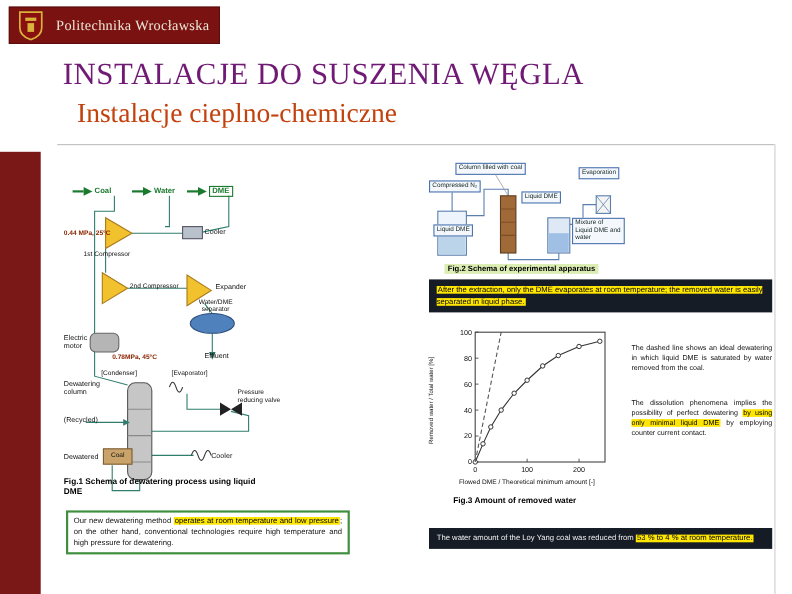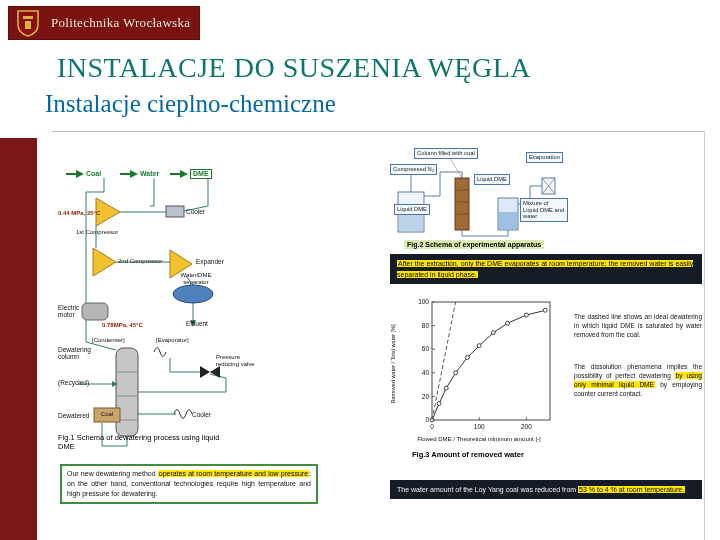--- a/index.html
+++ b/index.html
@@ -5,37 +5,37 @@
   *{margin:0;padding:0;box-sizing:border-box;}
   html,body{width:720px;height:540px;}
   body{font-family:"Liberation Sans",sans-serif;background:#fff;}
   .slide{position:relative;width:720px;height:540px;background:#fff;overflow:hidden;}
 
   
   .logo{position:absolute;left:8px;top:6px;width:192px;height:34px;background:#7a1212;
         display:flex;align-items:center;gap:12px;padding:15px 8px;border:1px solid #5c0e0e;}
   .logo-text{color:#ece6d6;font-family:"Liberation Serif",serif;font-size:13px;letter-spacing:.3px;}
   .title{position:absolute;left:57px;top:52px;font-family:"Liberation Serif",serif;
-         font-size:28px;color:#0f766e;letter-spacing:.5px;}
-  .subtitle{position:absolute;left:45px;top:90px;font-family:"Liberation Serif",serif;
-            font-size:25px;color:#0369a1;}
+         font-size:28px;color:#701a75;letter-spacing:.5px;}
+  .subtitle{position:absolute;left:70px;top:90px;font-family:"Liberation Serif",serif;
+            font-size:25px;color:#c2410c;}
   .hrule{position:absolute;left:52px;top:131px;width:652px;height:1px;background:#bdbdbd;}
   .leftbar{position:absolute;left:0;top:138px;width:37px;height:402px;background:#7a1717;}
   .rightline{position:absolute;left:704px;top:131px;width:1px;height:409px;background:#cfcfcf;}
 
   
   .fig1{position:absolute;left:58px;top:162px;width:272px;height:300px;}
   .f1svg{position:absolute;left:0;top:0;width:272px;height:300px;}
   .f1l{position:absolute;font-size:6.5px;line-height:1.15;color:#111;white-space:nowrap;}
   .f1l.wrap{white-space:normal;}
   .grn{color:#1b7a2e;font-weight:bold;font-size:7px;}
   .red{color:#8b2500;font-size:6px;font-weight:bold;}
   .sm{font-size:6px;}
   .dmebox{border:1px solid #1b7a2e;padding:0 2px;}
-  .f1cap{position:absolute;left:0;top:271px;width:178px;font-size:7.5px;font-weight:normal;
+  .f1cap{position:absolute;left:0;top:271px;width:178px;font-size:7.5px;font-weight:bold;
          color:#000;line-height:1.2;white-space:normal;}
 
   
   .greennote{position:absolute;left:60px;top:464px;width:258px;border:2px solid #3f8f3f;
              padding:3px 5px;font-size:7px;line-height:1.45;color:#111;text-align:justify;}
   .darknote{position:absolute;background:#151c26;color:#e8e8e8;padding:4px 7px;
             font-size:7px;line-height:1.6;}
   .note2{left:390px;top:254px;width:312px;}
   .note5{left:390px;top:480px;width:312px;}
   .hl{background:#ffe600;color:#000;padding:0 1px;}

